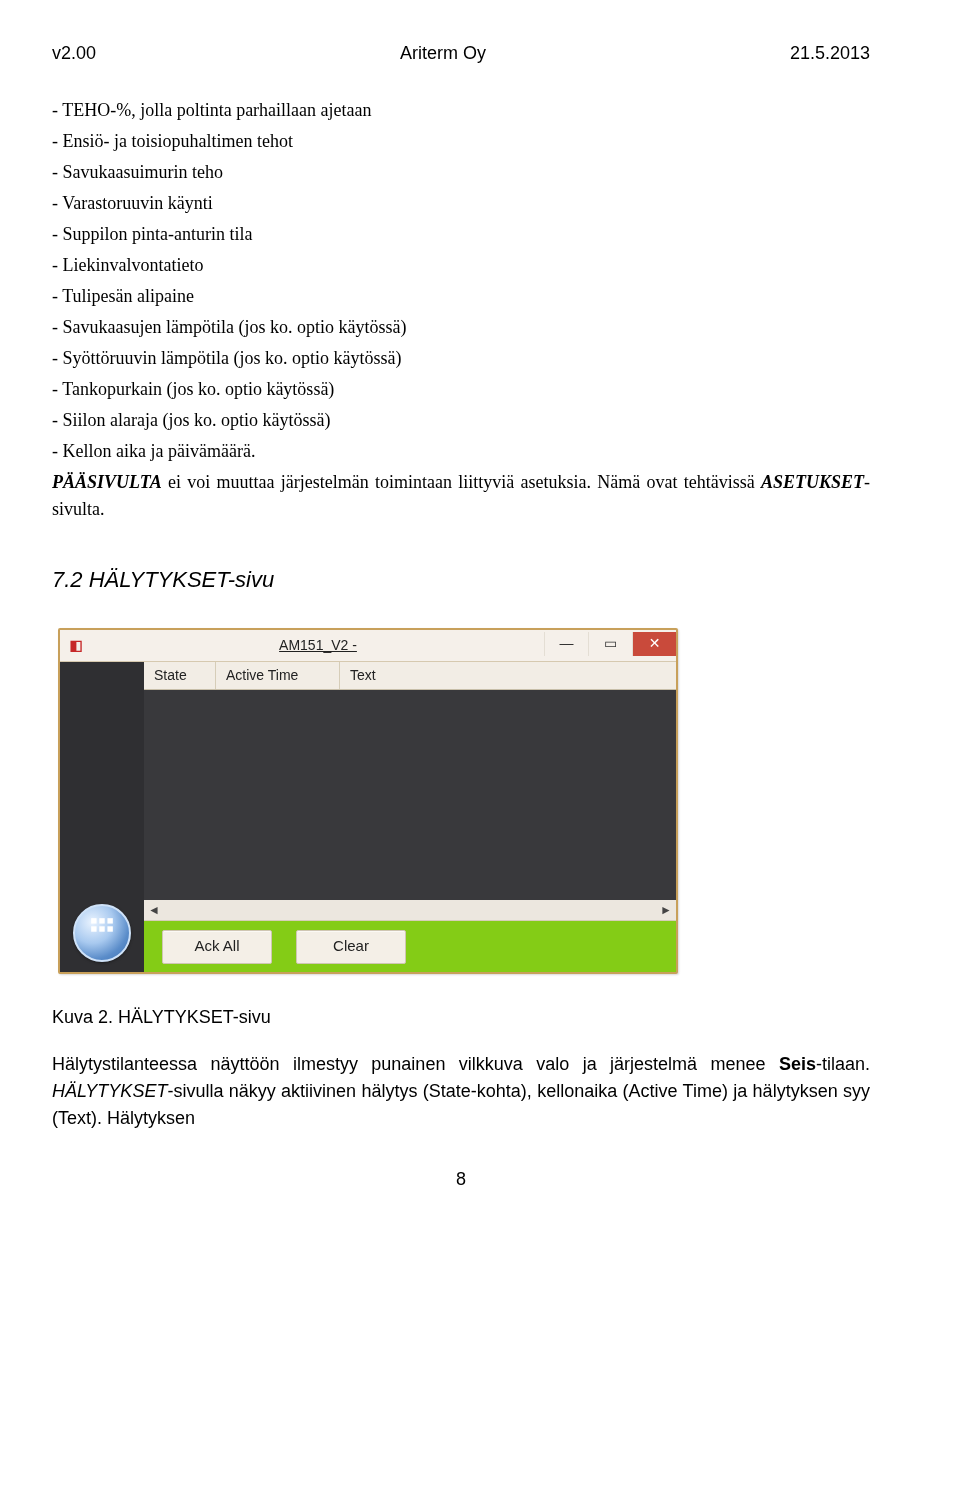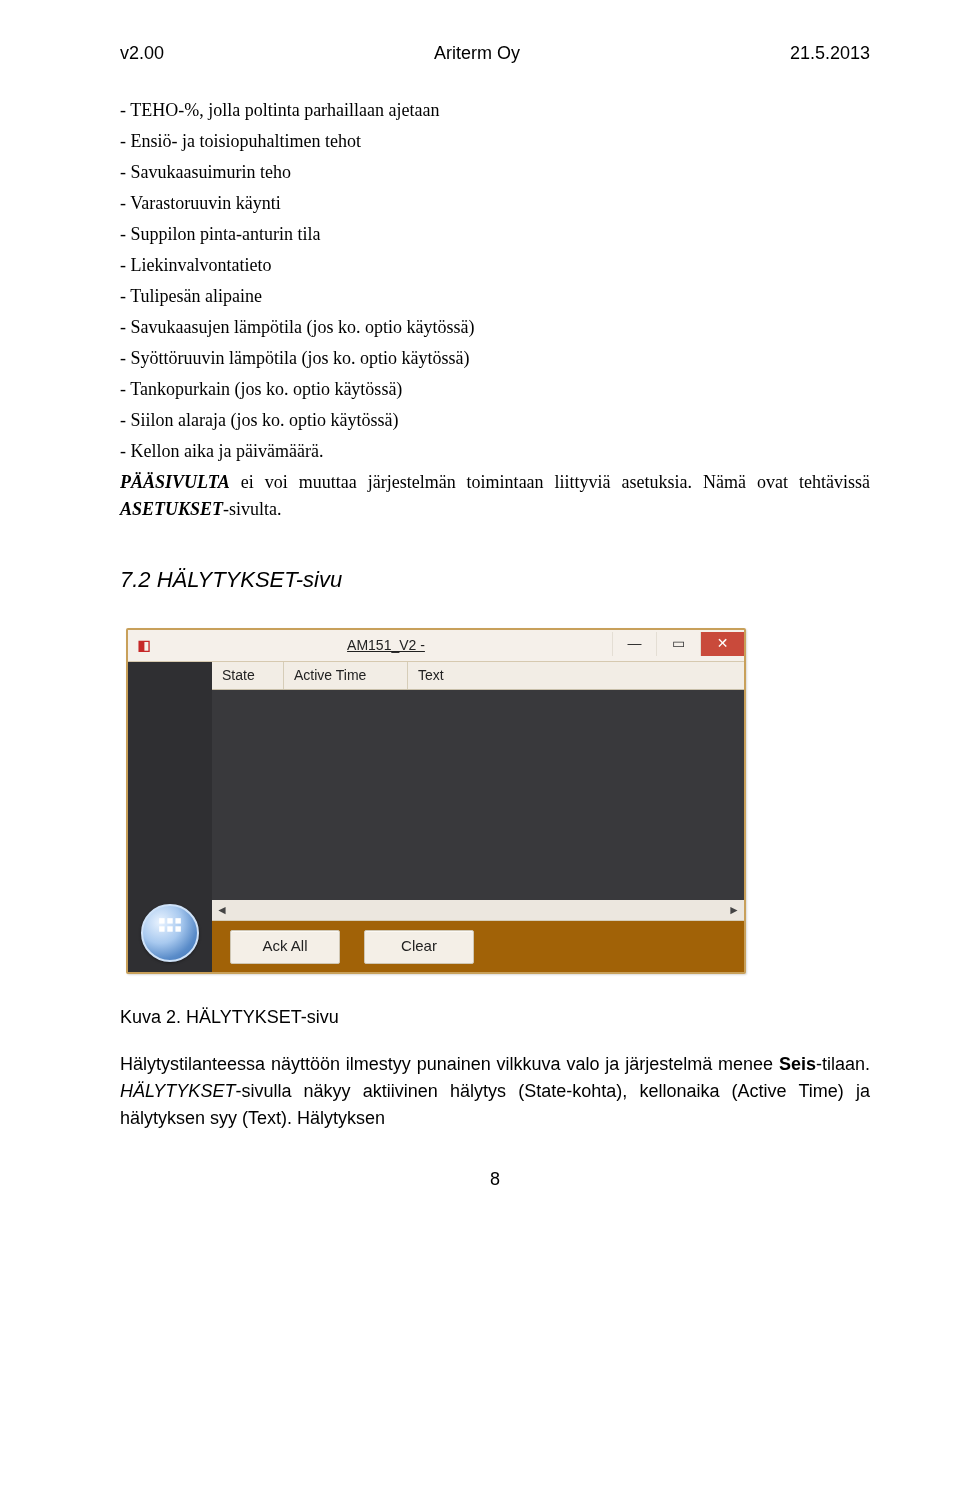--- a/index.html
+++ b/index.html
@@ -6,21 +6,21 @@
   body {
     margin: 0;
     font-family: Arial, Helvetica, sans-serif;
     font-size: 18px;
     line-height: 1.5;
     color: #000;
     background: #fff;
     width: 960px;
   }
   .page {
-    padding: 40px 90px 40px 120px;
+    padding: 40px 90px 40px 52px;
   }
   .header-row {
     display: flex;
     justify-content: space-between;
     margin-bottom: 30px;
     font-size: 18px;
   }
   .body-text { margin-bottom: 24px; font-family: Liberation Serif, serif; }
   .list-item {
     margin-bottom: 4px;
@@ -141,21 +141,21 @@
   }
   .hscroll .arrow {
     width: 20px;
     display: flex; align-items: center; justify-content: center;
     color: #444; font-size: 12px;
     background: #ece7df;
   }
   .hscroll .track { flex: 1; background: #ece7df; }
   .bottom-bar {
     height: 52px;
-    background: #a16207;
+    background: #84cc16;
     display: flex;
     align-items: center;
     gap: 24px;
     padding-left: 18px;
     border-top: 1px solid #d6cdb8;
   }
   .flat-btn {
     min-width: 110px;
     height: 34px;
     border: 1px solid #cfc6b3;

